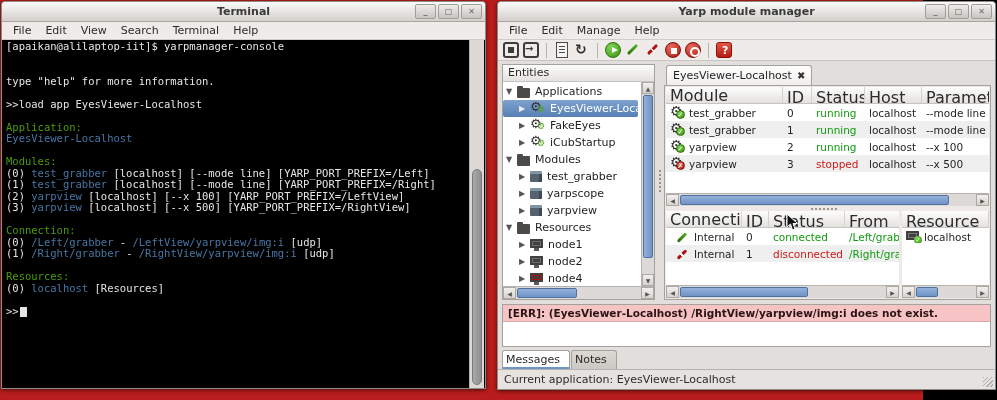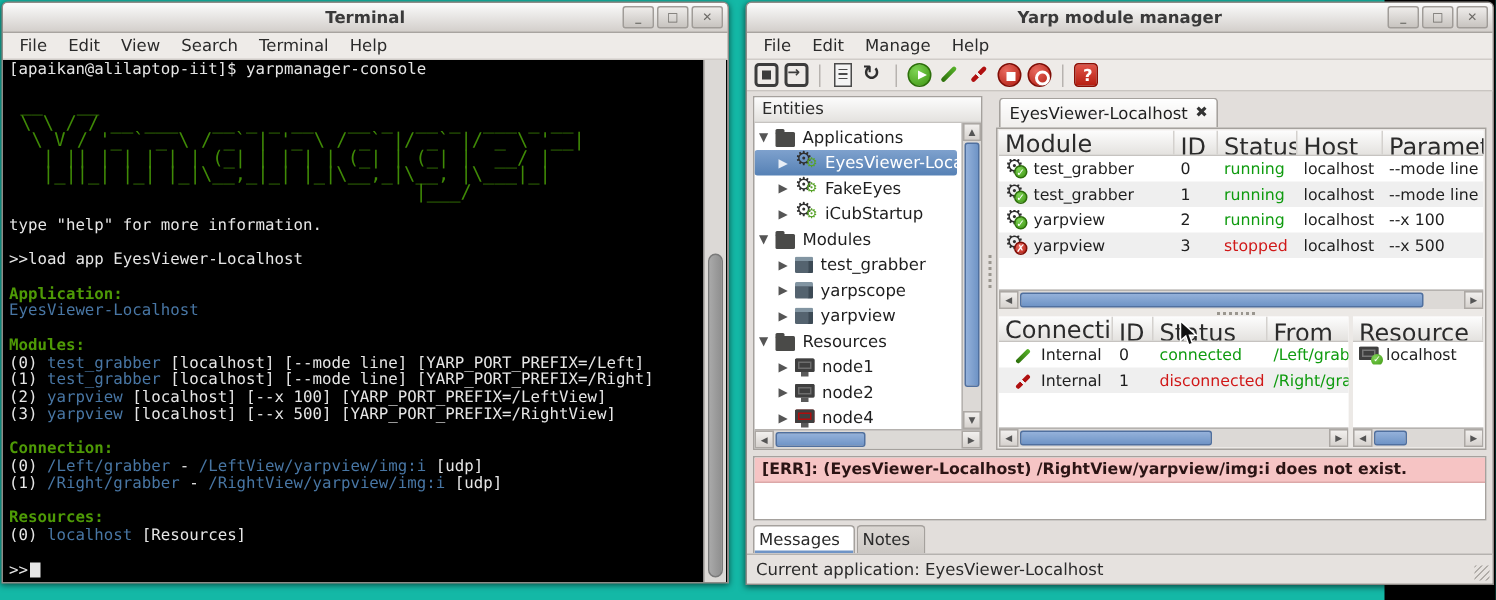--- a/index.html
+++ b/index.html
@@ -1,18 +1,18 @@
 <!DOCTYPE html>
 <html><head>
 <meta charset="utf-8">
 <style>
   * { margin:0; padding:0; box-sizing:border-box; }
   html,body { width:997px; height:400px; background:#000; overflow:hidden;
     font-family:"DejaVu Sans","Liberation Sans",sans-serif; }
-  .page { position:relative; width:923px; height:400px; background:#14b8a6; }
+  .page { position:relative; width:923px; height:400px; background:#b91c1c; }
 
   
   .window { position:absolute; background:#e2dedb; border:1px solid #8f8b87;
     border-radius:4px 4px 0 0; box-shadow:0 1px 4px rgba(0,0,0,.6); overflow:hidden; }
   .titlebar { height:20px; background:linear-gradient(#fbfbfb,#d3cfcb);
     border-bottom:1px solid #a8a4a0; display:flex; align-items:center; position:relative; }
   .title { position:absolute; left:0; right:0; text-align:center; font-size:11px;
     font-weight:bold; color:#3a3a3a; }
   .winbtns { position:absolute; right:3px; top:2px; display:flex; gap:2px; }
   .winbtn { width:21px; height:15px; border:1px solid #a09c98; border-radius:2px;
@@ -24,21 +24,21 @@
 
   
   #terminal-window { left:1px; top:1px; width:485px; height:388px; }
   .term-wrap { position:relative; height:348px; background:#000; }
   .term-body { position:absolute; left:4px; top:1px; right:17px; bottom:0;
     font-family:"DejaVu Sans Mono","Liberation Mono",monospace; font-size:10.5px;
     color:#e6e6e6; overflow:hidden; }
   .t-line { height:11.5px; line-height:11.5px; white-space:pre; }
   .t-art { font-family:inherit; font-size:12.5px; line-height:11.5px; color:#3f8a06;
     white-space:pre; }
-  .t-w { color:#e6e6e6; } .t-g { color:#4e9a06; font-weight:bold;margin-top:28px; } .t-b { color:#4876a4; }
+  .t-w { color:#e6e6e6; } .t-g { color:#4e9a06; font-weight:normal;margin-top:28px; } .t-b { color:#4876a4; }
   .t-cursor { display:inline-block; width:7px; height:10px; background:#e6e6e6;
     vertical-align:middle; margin-left:1px; }
   .term-scroll { position:absolute; right:1px; top:0; bottom:0; width:15px;
     background:#dcd9d6; border-left:1px solid #b5b2af; }
   .term-thumb { position:absolute; left:2px; right:2px; top:37%; bottom:1%;
     background:linear-gradient(90deg,#a9a9a9,#8f8f8f); border:1px solid #7a7a7a; border-radius:5px; }
 
   
   #manager-window { left:497px; top:1px; width:499px; height:389px;
     display:flex; flex-direction:column; }
@@ -217,26 +217,20 @@
         <span class="menu-item">Edit</span>
         <span class="menu-item">View</span>
         <span class="menu-item">Search</span>
         <span class="menu-item">Terminal</span>
         <span class="menu-item">Help</span>
       </div>
     <div class="term-wrap">
       <div class="term-body" id="term-body">
           <div class="t-line"><span class="t-w">[apaikan@alilaptop-iit]$ yarpmanager-console</span></div>
           <div class="t-line">&nbsp;</div>
-          <pre class="t-art"> __   __
- \ \ / / __ ___   __ _ _ __   __ _  __ _  ___ _ __
-  \ V / '_ ` _ \ / _` | '_ \ / _` |/ _` |/ _ \ '__|
-   | || | | | | | (_| | | | | (_| | (_| |  __/ |
-   |_||_| |_| |_|\__,_|_| |_|\__,_|\__, |\___|_|
-                                    |___/</pre>
           <div class="t-line">&nbsp;</div>
           <div class="t-line"><span class="t-w">type "help" for more information.</span></div>
           <div class="t-line">&nbsp;</div>
           <div class="t-line"><span class="t-w">&gt;&gt;load app EyesViewer-Localhost</span></div>
           <div class="t-line">&nbsp;</div>
           <div class="t-line"><span class="t-g">Application:</span></div>
           <div class="t-line"><span class="t-b">EyesViewer-Localhost</span></div>
           <div class="t-line">&nbsp;</div>
           <div class="t-line"><span class="t-g">Modules:</span></div>
           <div class="t-line"><span class="t-w">(0) </span><span class="t-b">test_grabber</span><span class="t-w"> [localhost] [--mode line] [YARP_PORT_PREFIX=/Left]</span></div>

